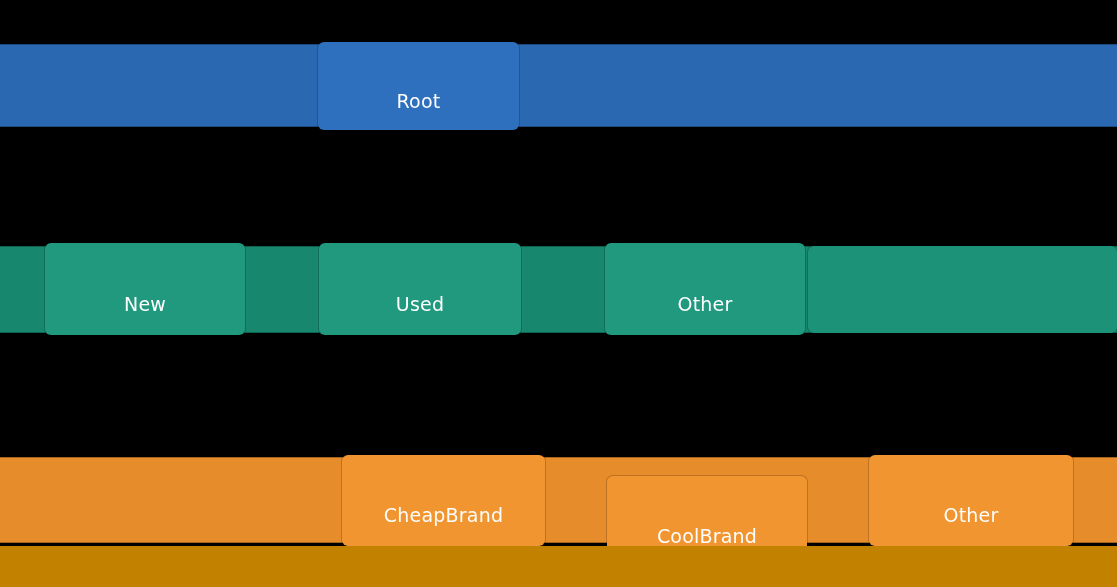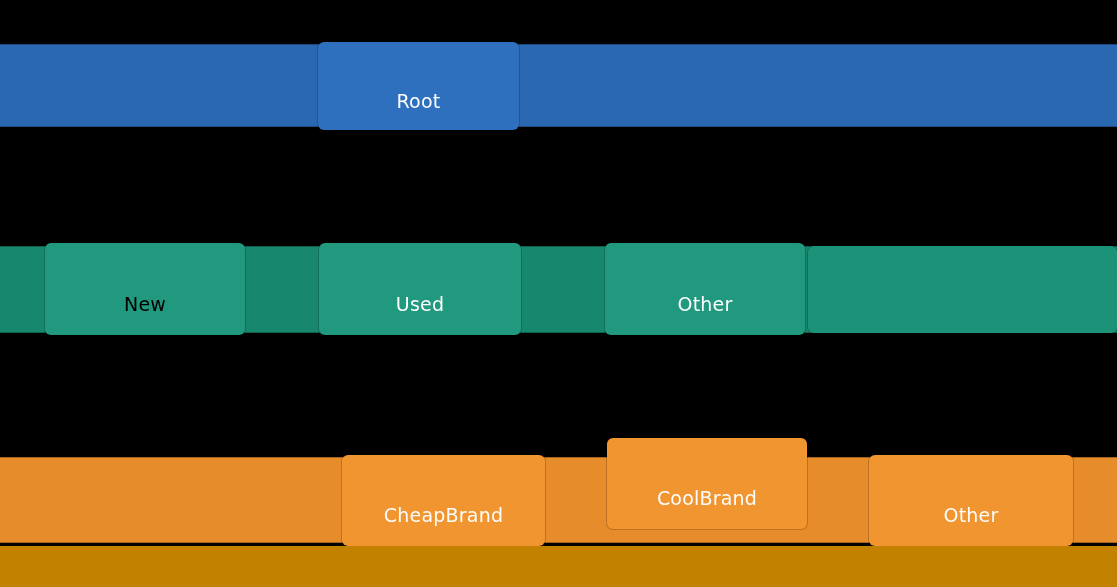--- a/index.html
+++ b/index.html
@@ -52,37 +52,37 @@
 
 <div class="stage">
 
   <div class="level-bar" style="left: 0px; top: 44px; width: 1117px; height: 83px; background: rgb(42, 104, 177);"></div>
   <div class="node" style="left: 318px; top: 42px; width: 201px; height: 88px; background: rgb(46, 112, 189);">
     <span class="node-label" style="color: rgb(253, 253, 253);">Root</span>
   </div>
 
   <div class="level-bar" style="left: 0px; top: 246px; width: 1117px; height: 87px; background: rgb(23, 135, 109);"></div>
   <div class="node" style="left: 45px; top: 243px; width: 200px; height: 92px; background: rgb(32, 153, 127);">
-    <span class="node-label" style="color: #000000;">New</span>
+    <span class="node-label" style="color: #ffffff;">New</span>
   </div>
   <div class="node" style="left: 319px; top: 243px; width: 202px; height: 92px; background: rgb(32, 153, 127);">
     <span class="node-label" style="color: rgb(253, 253, 253);">Used</span>
   </div>
   <div class="node" style="left: 605px; top: 243px; width: 200px; height: 92px; background: rgb(32, 153, 127);">
     <span class="node-label" style="color: rgb(253, 253, 253);">Other</span>
   </div>
   <div class="node" style="left: 808px; top: 246px; width: 309px; height: 87px; background: rgb(28, 146, 120);">
     <span class="node-label" style="color: rgb(253, 253, 253);"></span>
   </div>
 
   <div class="level-bar" style="left: 0px; top: 457px; width: 1117px; height: 86px; background: rgb(230, 140, 42);"></div>
   <div class="node" style="left: 342px; top: 455px; width: 203px; height: 91px; background: rgb(240, 149, 47);">
     <span class="node-label" style="color: rgb(253, 253, 253);">CheapBrand</span>
   </div>
-  <div class="node" style="left: 607px; top: 438px; width: 200px; height: 91px; background: rgb(240, 149, 47);">
+  <div class="node" style="left: 607px; top: 476px; width: 200px; height: 91px; background: rgb(240, 149, 47);">
     <span class="node-label" style="color: rgb(253, 253, 253);">CoolBrand</span>
   </div>
   <div class="node" style="left: 869px; top: 455px; width: 204px; height: 91px; background: rgb(240, 149, 47);">
     <span class="node-label" style="color: rgb(253, 253, 253);">Other</span>
   </div>
 
   <div class="strip" style="left: 0px; top: 546px; width: 1117px; height: 41px; background: rgb(194, 130, 0);"></div>
 
 </div>
 

